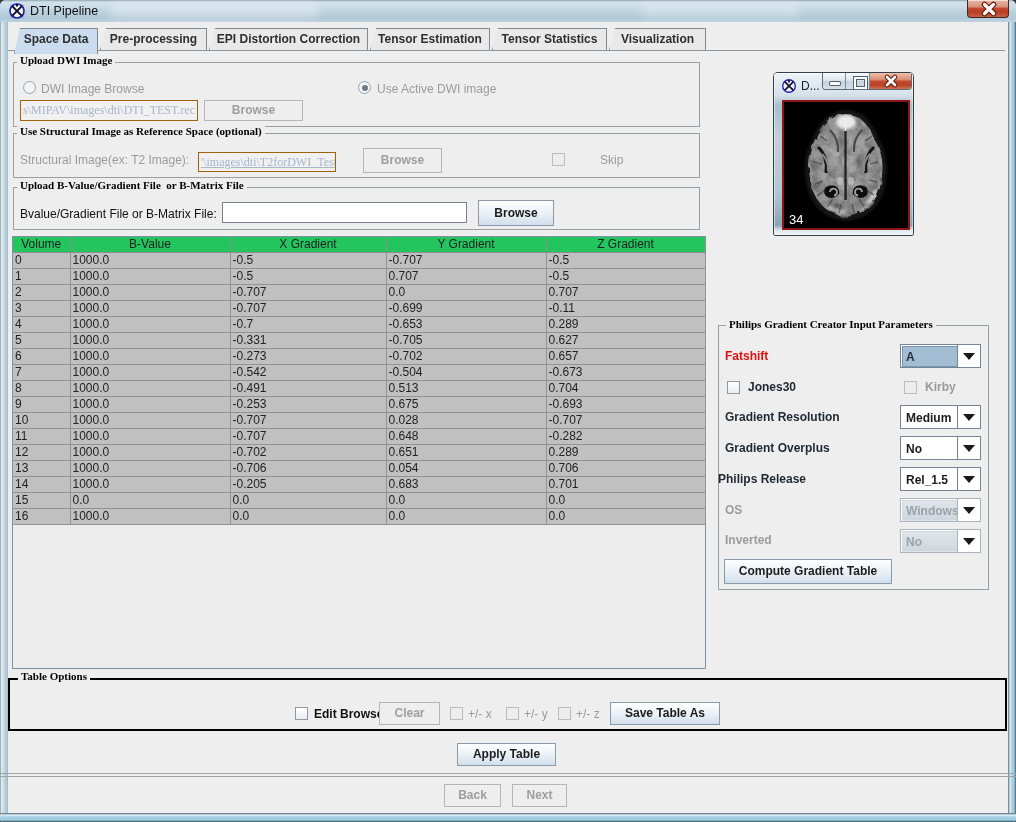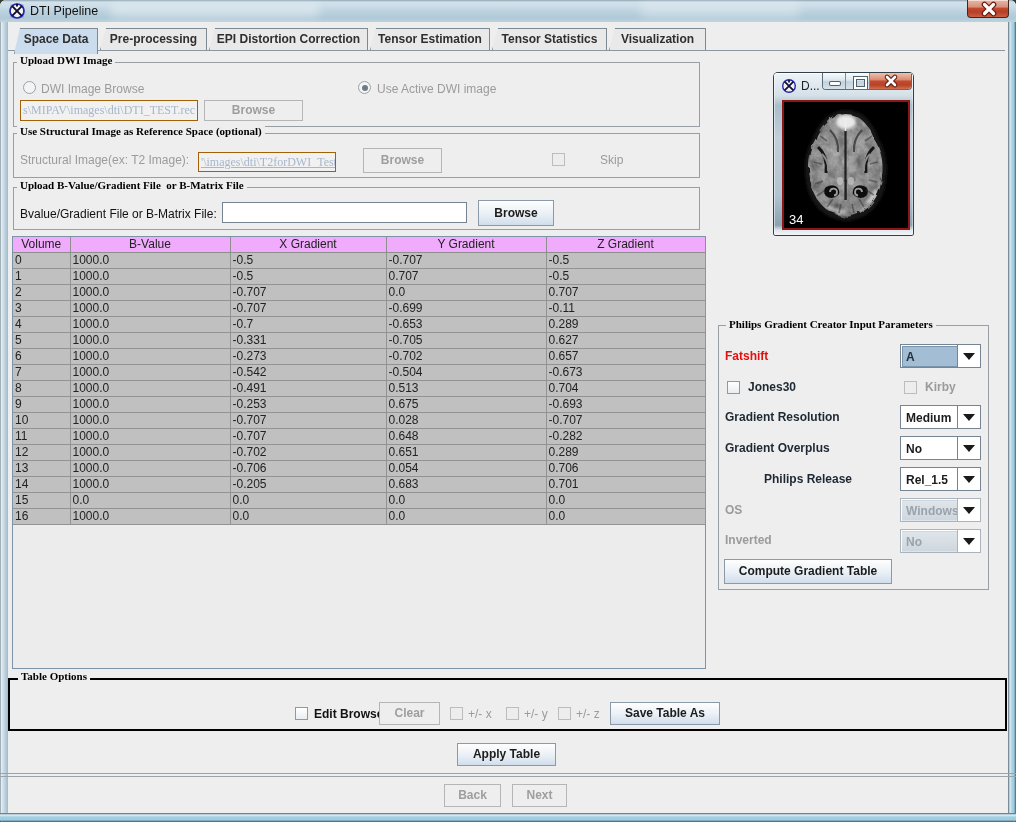--- a/index.html
+++ b/index.html
@@ -65,21 +65,21 @@
 .combo .arr::after { content:""; position:absolute; left:5px; top:8px; border-left:6px solid transparent;
   border-right:6px solid transparent; border-top:7px solid #1a1a1a; }
 .combo.sel .txt { background:#a2bdd4; border:1px solid #7a96ae; color:#25313d; }
 .combo.dis { border-color:#a9b4be; }
 .combo.dis .txt { color:#9aa2aa; background:linear-gradient(180deg,#dfe5ea,#cfd7de); border-color:transparent; }
 .combo.dis .arr { border-left-color:#a9b4be; }
 
 
 #scroll { position:absolute; left:4px; top:185px; width:694px; height:433px; border:1px solid #7d93a7; background:#ececec; }
 #dtable { border-collapse:collapse; table-layout:fixed; width:692px; font-size:12px; }
-#dtable th { font-weight:normal; background:#f0abfc; border-right:1px solid #8e8e8e; border-bottom:1px solid #8e8e8e; height:15px; padding:0; font-size:12px; color:#222; }
+#dtable th { font-weight:normal; background:#22c55e; border-right:1px solid #8e8e8e; border-bottom:1px solid #8e8e8e; height:15px; padding:0; font-size:12px; color:#222; }
 #dtable td { background:#c0c0c0; border-right:1px solid #939393; border-bottom:1px solid #939393; height:16px; padding:0 0 0 2px; color:#222; }
 
 
 #miniwin { position:absolute; left:774px; top:73px; width:139px; height:162px;
   border-radius:4px 4px 2px 2px; overflow:hidden;
   background:linear-gradient(180deg,#eef3f7 0,#d4e0e8 14%,#a9bdcb 20%,#c0cfda 40%,#b2c4d1 75%,#8aa2b4 94%,#dfe7ec 97%,#f2f6f8 100%);
   box-shadow:0 0 0 1px #313f48, inset 0 1px 0 rgba(255,255,255,0.85), inset 1px 0 0 rgba(255,255,255,0.5), inset -1px 0 0 rgba(255,255,255,0.4); }
 #mwicon { position:absolute; left:8px; top:6px; }
 #mwtitle { position:absolute; left:27px; top:6px; font-size:12px; color:#18222c; }
 #mwbtns { position:absolute; left:48px; top:0; width:90px; height:17px; display:flex;
@@ -309,21 +309,21 @@
     <div class="lbl" style="left:717px; top:359px; font-weight:bold; color:#1e2833;">Gradient Resolution</div>
     <div class="combo" style="left:892px; top:354px;">
         <div class="txt">Medium</div>
         <div class="arr"></div>
       </div>
     <div class="lbl" style="left:717px; top:390px; font-weight:bold; color:#1e2833;">Gradient Overplus</div>
     <div class="combo" style="left:892px; top:385px;">
         <div class="txt">No</div>
         <div class="arr"></div>
       </div>
-    <div class="lbl" style="left:756px; top:421px; font-weight:bold; color:#1e2833;">Philips Release</div>
+    <div class="lbl" style="left:710px; top:421px; font-weight:bold; color:#1e2833;">Philips Release</div>
     <div class="combo" style="left:892px; top:416px;">
         <div class="txt">Rel_1.5</div>
         <div class="arr"></div>
       </div>
     <div class="lbl gray" style="left:717px; top:452px; font-weight:bold;">OS</div>
     <div class="combo dis" style="left:892px; top:447px;">
         <div class="txt">Windows</div>
         <div class="arr"></div>
       </div>
     <div class="lbl gray" style="left:717px; top:482px; font-weight:bold;">Inverted</div>

